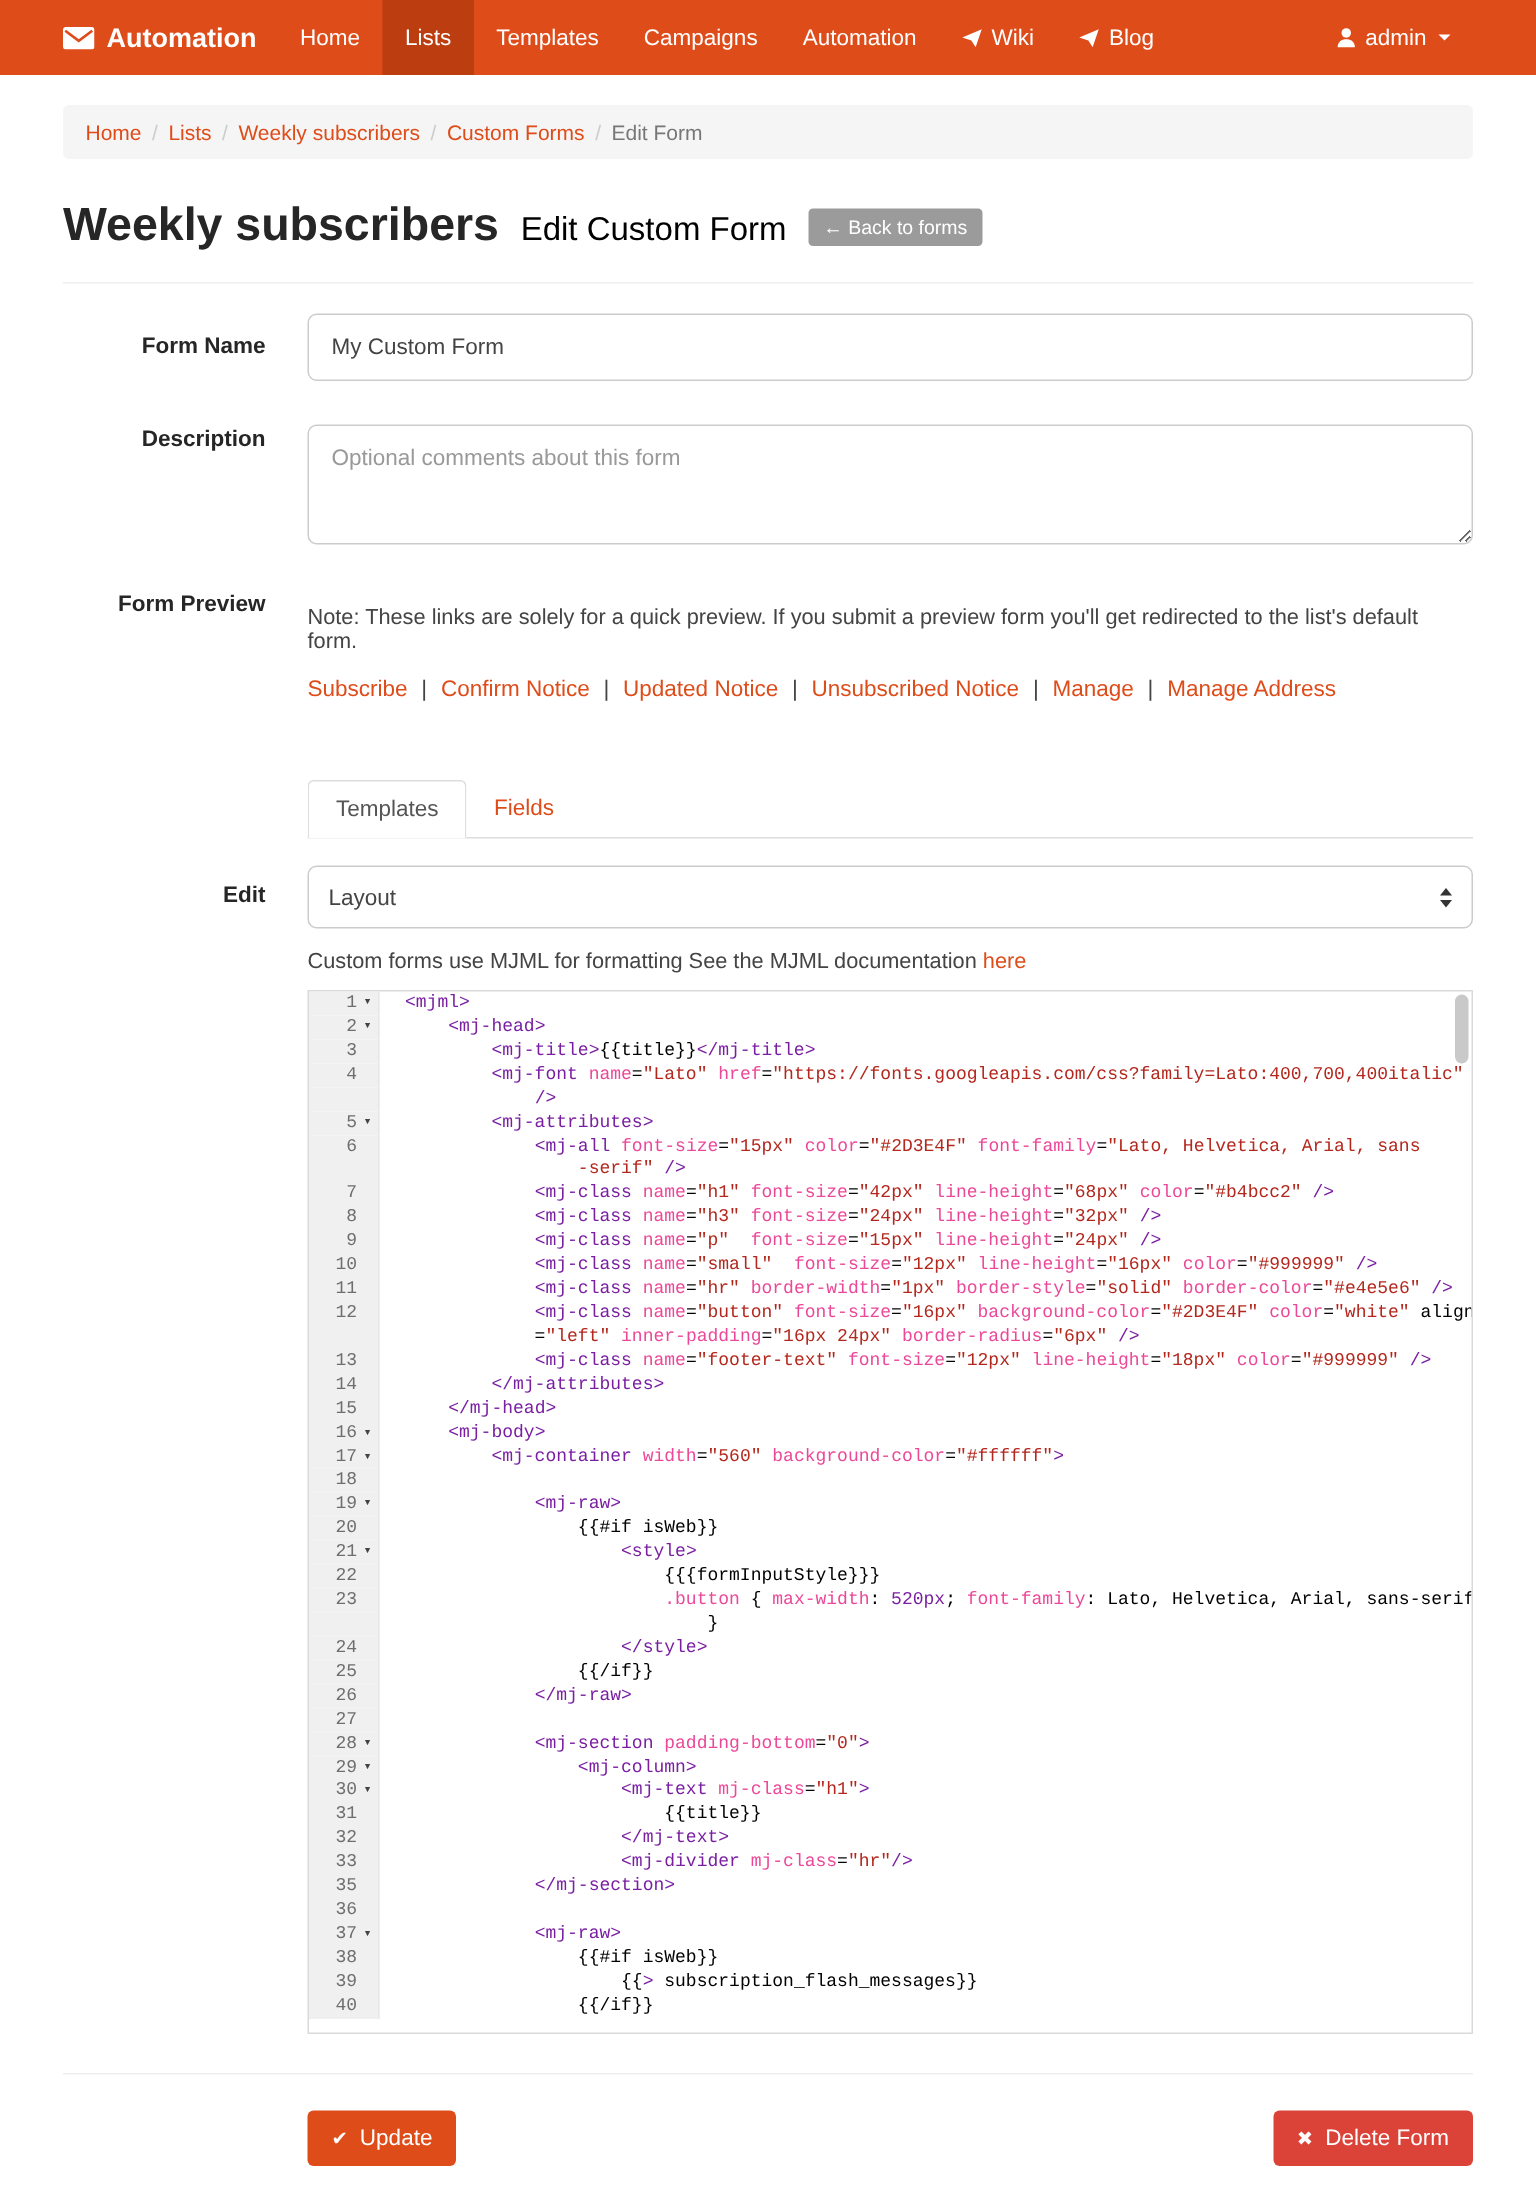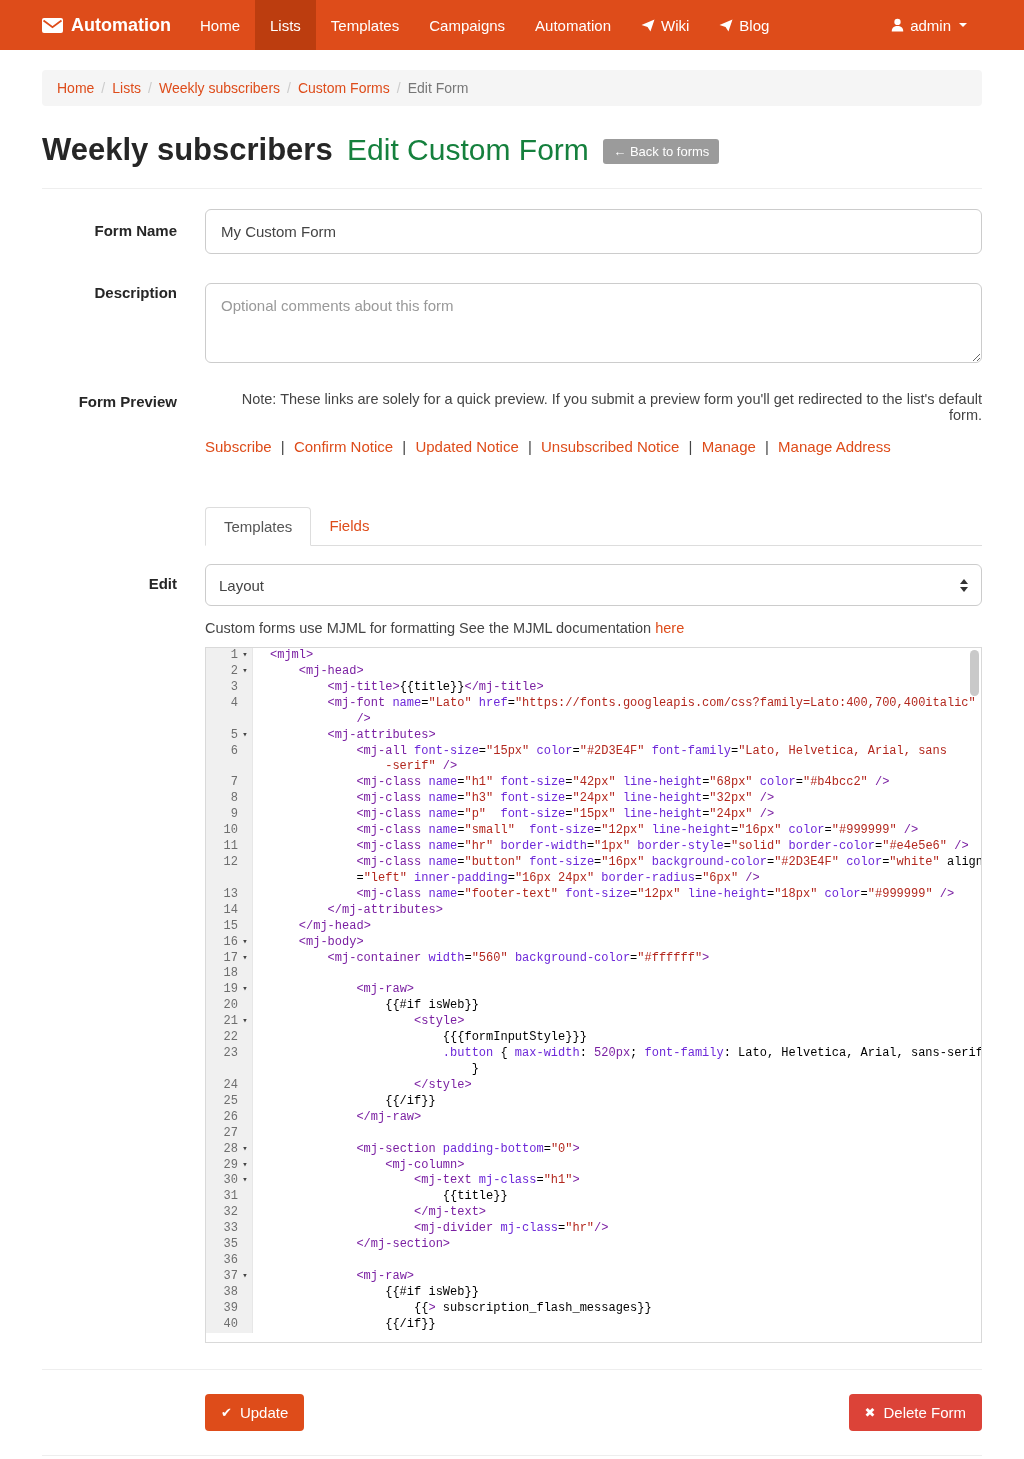--- a/index.html
+++ b/index.html
@@ -21,33 +21,33 @@
 
   
   .breadcrumb { margin-top:20px; background:#f5f5f5; border-radius:4px; padding:10px 15px; font-size:14px; color:#777; }
   .breadcrumb .crumb-link { color:var(--accent); }
   .breadcrumb .crumb-current { color:#777; }
   .crumb-sep { color:#ccc; padding:0 7px; }
 
   
   .page-header { margin:26px 0 2px; }
   .page-title { font-size:31px; font-weight:700; color:#262626; }
-  .page-sub { font-size:30px; color:#15803d; margin-left:10px; font-weight:400; }
+  .page-sub { font-size:22px; color:#000000; margin-left:10px; font-weight:400; }
   .back-btn { display:inline-block; background:var(--back); color:#fff; font-size:13px; padding:5px 10px; border-radius:3px; margin-left:10px; position:relative; top:-4px; border:none; font-family:inherit; cursor:pointer; }
   hr.rule { border:0; border-top:1px solid #eee; margin:20px 0; }
 
   
   .frow { display:flex; margin-bottom:17px; }
   .flabel { width:163px; flex:none; padding-right:28px; padding-top:13px; text-align:right; font-weight:bold; font-size:15px; color:#262626; }
   .flabel.top { padding-top:2px; }
   .fctrl { flex:1; min-width:0; }
   .tin { width:100%; border:1px solid #ccc; border-radius:6px; padding:13px 15px; font-size:15px; color:#444; font-family:inherit; background:#fff; }
   textarea.tin { height:80px; resize:vertical;margin-top:12px; }
   .tin::placeholder { color:#999; }
-  .preview-note { font-size:14.5px; color:#444; margin:0 0 15px;text-align:right; }
+  .preview-note { font-size:14.5px; color:#444; margin:12px 0 15px; }
   .preview-links { font-size:15px; }
   .preview-links a { color:var(--accent); }
   .plink-sep { color:#444; padding:0 5px; }
 
   
   .tabs-wrap { margin-left:163px; margin-top:52px; }
   .tabs { display:flex; border-bottom:1px solid #ddd; }
   .tab { padding:10px 18px; font-size:15px; margin-bottom:-1px; cursor:pointer; }
   .tab.active { background:#fff; border:1px solid #ddd; border-bottom:1px solid #fff; border-radius:4px 4px 0 0; color:#555; }
   .tab:not(.active) { color:var(--accent); }
@@ -63,21 +63,21 @@
   
   .editor { margin-left:163px; height:696px; border:1px solid #d9d9d9; overflow:hidden; position:relative; background:#fff;
             font-family:"Liberation Mono","DejaVu Sans Mono",monospace; font-size:12px; }
   .erow { display:flex; height:15.93px; line-height:15.93px; white-space:pre; }
   .egut { width:47px; flex:none; background:#f0f0f0; border-right:1px solid #e7e7e7; display:flex; color:#6e6e6e; }
   .enum { flex:1; text-align:right; }
   .efold { width:14px; font-size:9px; text-align:center; color:#444; }
   .ecode { padding-left:17px; color:#000; overflow:hidden; }
   .tk-str { color:#b3271d; }
   .tk-tag { color:#7a1fa2; }
-  .tk-attr { color:#6d28d9;margin-top:32px; }
+  .tk-attr { color:#ec4899;margin-top:32px; }
   .tk-num { color:#7a1fa2; }
   .escroll { position:absolute; top:2px; right:2px; width:9px; height:46px; background:#c9c9c9; border-radius:5px; }
 
   
   .actions { display:flex; justify-content:space-between; margin:24px 0 24px 163px; }
   .btn { border:none; color:#fff; font-size:15px; padding:10px 16px; border-radius:4px; cursor:pointer; font-family:inherit; display:flex; align-items:center; gap:8px; }
   .btn .ic { font-size:13px; }
   .btn-update { background:var(--update); }
   .btn-delete { background:var(--delete); }
   .footer { border-top:1px solid #eee; padding:18px 0 40px; margin-top:24px; }

